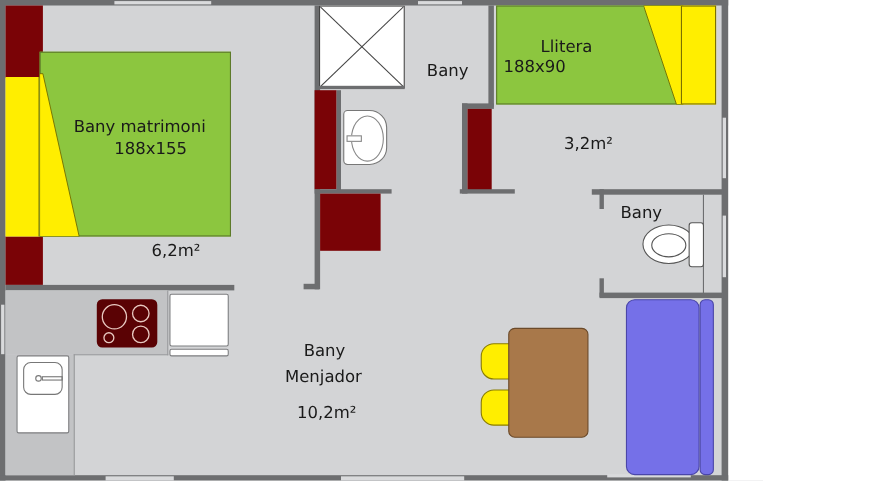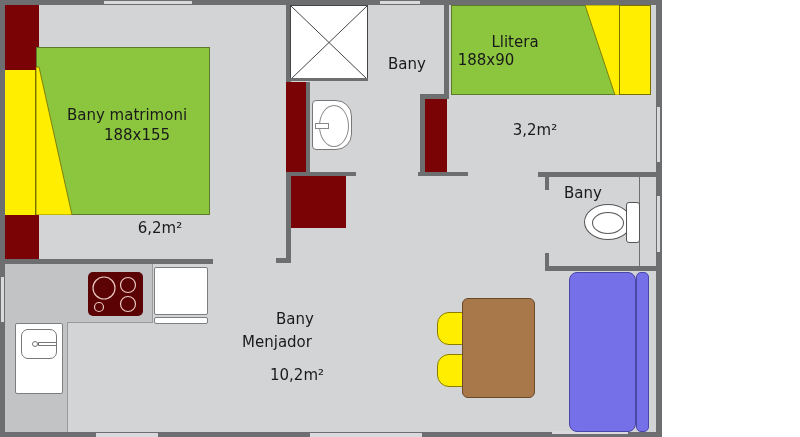--- a/index.html
+++ b/index.html
@@ -106,21 +106,21 @@
 </div>
 <div class="abs white-app" style="left:154px;top:267px;width:54px;height:48px;"></div>
 <div class="abs white-app" style="left:154px;top:317px;width:54px;height:7px;"></div>
 <div class="abs white-app" style="left:15px;top:323px;width:48px;height:71px;">
   <div style="position:absolute;left:5px;top:5px;width:34px;height:28px;border:1px solid #777;border-radius:7px;"></div>
   <div style="position:absolute;left:16px;top:17px;width:4px;height:4px;border:1px solid #777;border-radius:50%;"></div>
   <div style="position:absolute;left:22px;top:18px;width:17px;height:2px;border:1px solid #777;"></div>
 </div>
 
 <div class="label" style="left:260px;top:310px;width:70px;">Bany</div>
-<div class="label" style="left:231px;top:333px;width:92px;">Menjador</div>
+<div class="label" style="left:248px;top:333px;width:92px;">Menjador</div>
 <div class="label" style="left:262px;top:366px;width:70px;">10,2m²</div>
 
 <div class="abs" style="left:437px;top:312px;width:30px;height:33px;background:#ffee00;border:1px solid #8a7d00;border-radius:12px 0 0 12px;"></div>
 <div class="abs" style="left:437px;top:354px;width:30px;height:33px;background:#ffee00;border:1px solid #8a7d00;border-radius:12px 0 0 12px;"></div>
 <div class="abs" style="left:462px;top:298px;width:73px;height:100px;background:#a8784a;border:1px solid #6b4a2a;border-radius:6px;"></div>
 
 <div class="abs" style="left:569px;top:272px;width:67px;height:160px;background:#7570e8;border:1px solid #4a46a8;border-radius:8px;"></div>
 <div class="abs" style="left:636px;top:272px;width:13px;height:160px;background:#7570e8;border:1px solid #4a46a8;border-radius:5px;"></div>
 
 </body></html>

